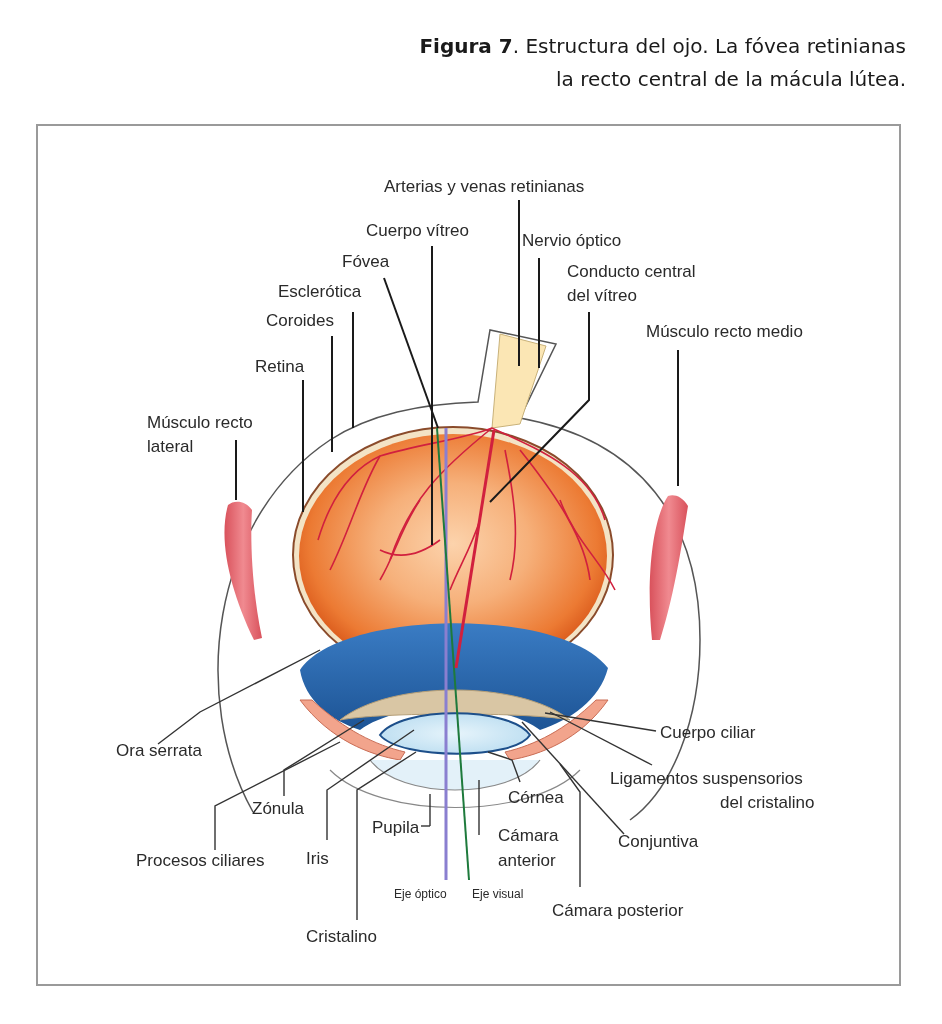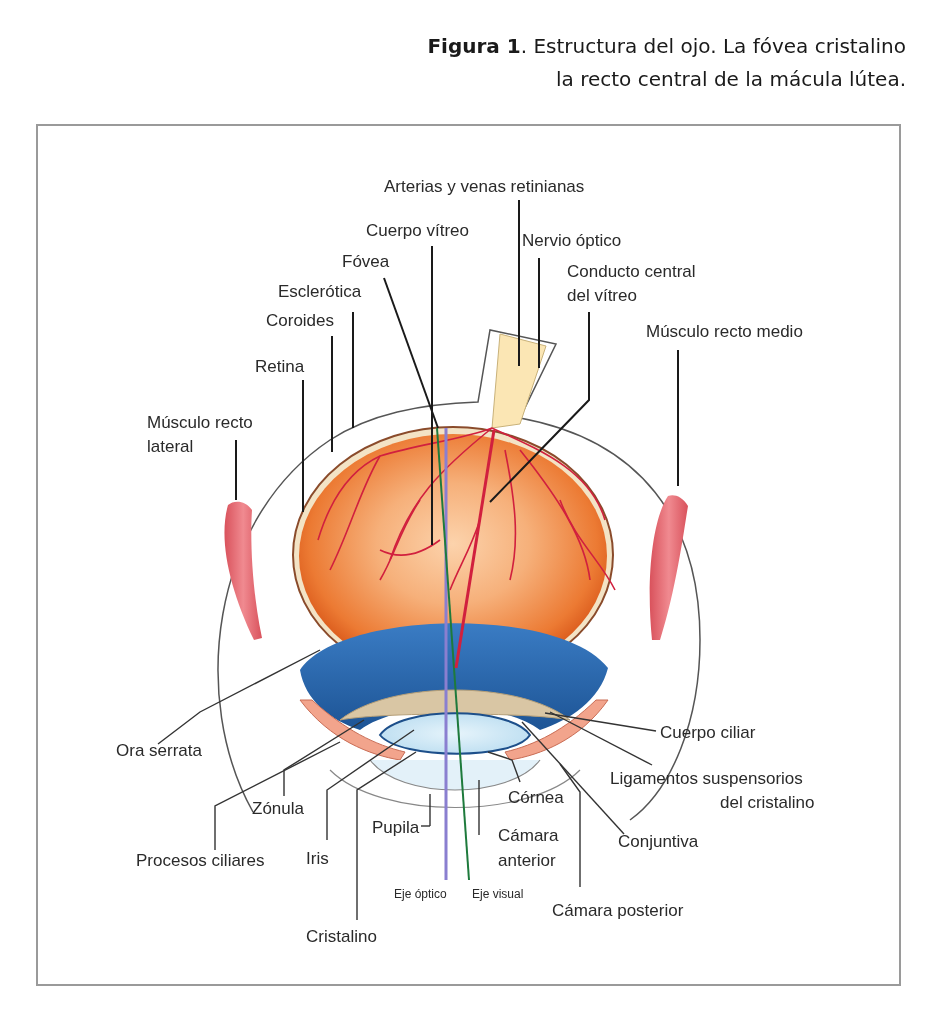--- a/index.html
+++ b/index.html
@@ -13,21 +13,21 @@
     svg#eye { position: absolute; left: 0; top: 0; }
     .lbl { font-family: "Liberation Sans", sans-serif; font-size: 17px; fill: #2a2a2a; }
     .lbl-small { font-family: "Liberation Sans", sans-serif; font-size: 12px; fill: #2a2a2a; }
     .leader { stroke: #1a1a1a; stroke-width: 2; fill: none; }
     .leader-thin { stroke: #333; stroke-width: 1.4; fill: none; }
   </style>
 </head>
 <body>
 
 <div class="caption">
-  <div><span class="fig-label">Figura 1</span><span>. Estructura del ojo. La fóvea cristalino</span></div>
+  <div><span class="fig-label">Figura 7</span><span>. Estructura del ojo. La fóvea retinianas</span></div>
   <div>la recto central de la mácula lútea.</div>
 </div>
 
 <div class="frame"></div>
 
 <svg id="eye" width="942" height="1024" viewBox="0 0 942 1024">
   <defs>
     <radialGradient id="globeGrad" cx="0.5" cy="0.45" r="0.55">
       <stop offset="0" stop-color="#fcd3ac"></stop>
       <stop offset="0.45" stop-color="#f6b07a"></stop>

